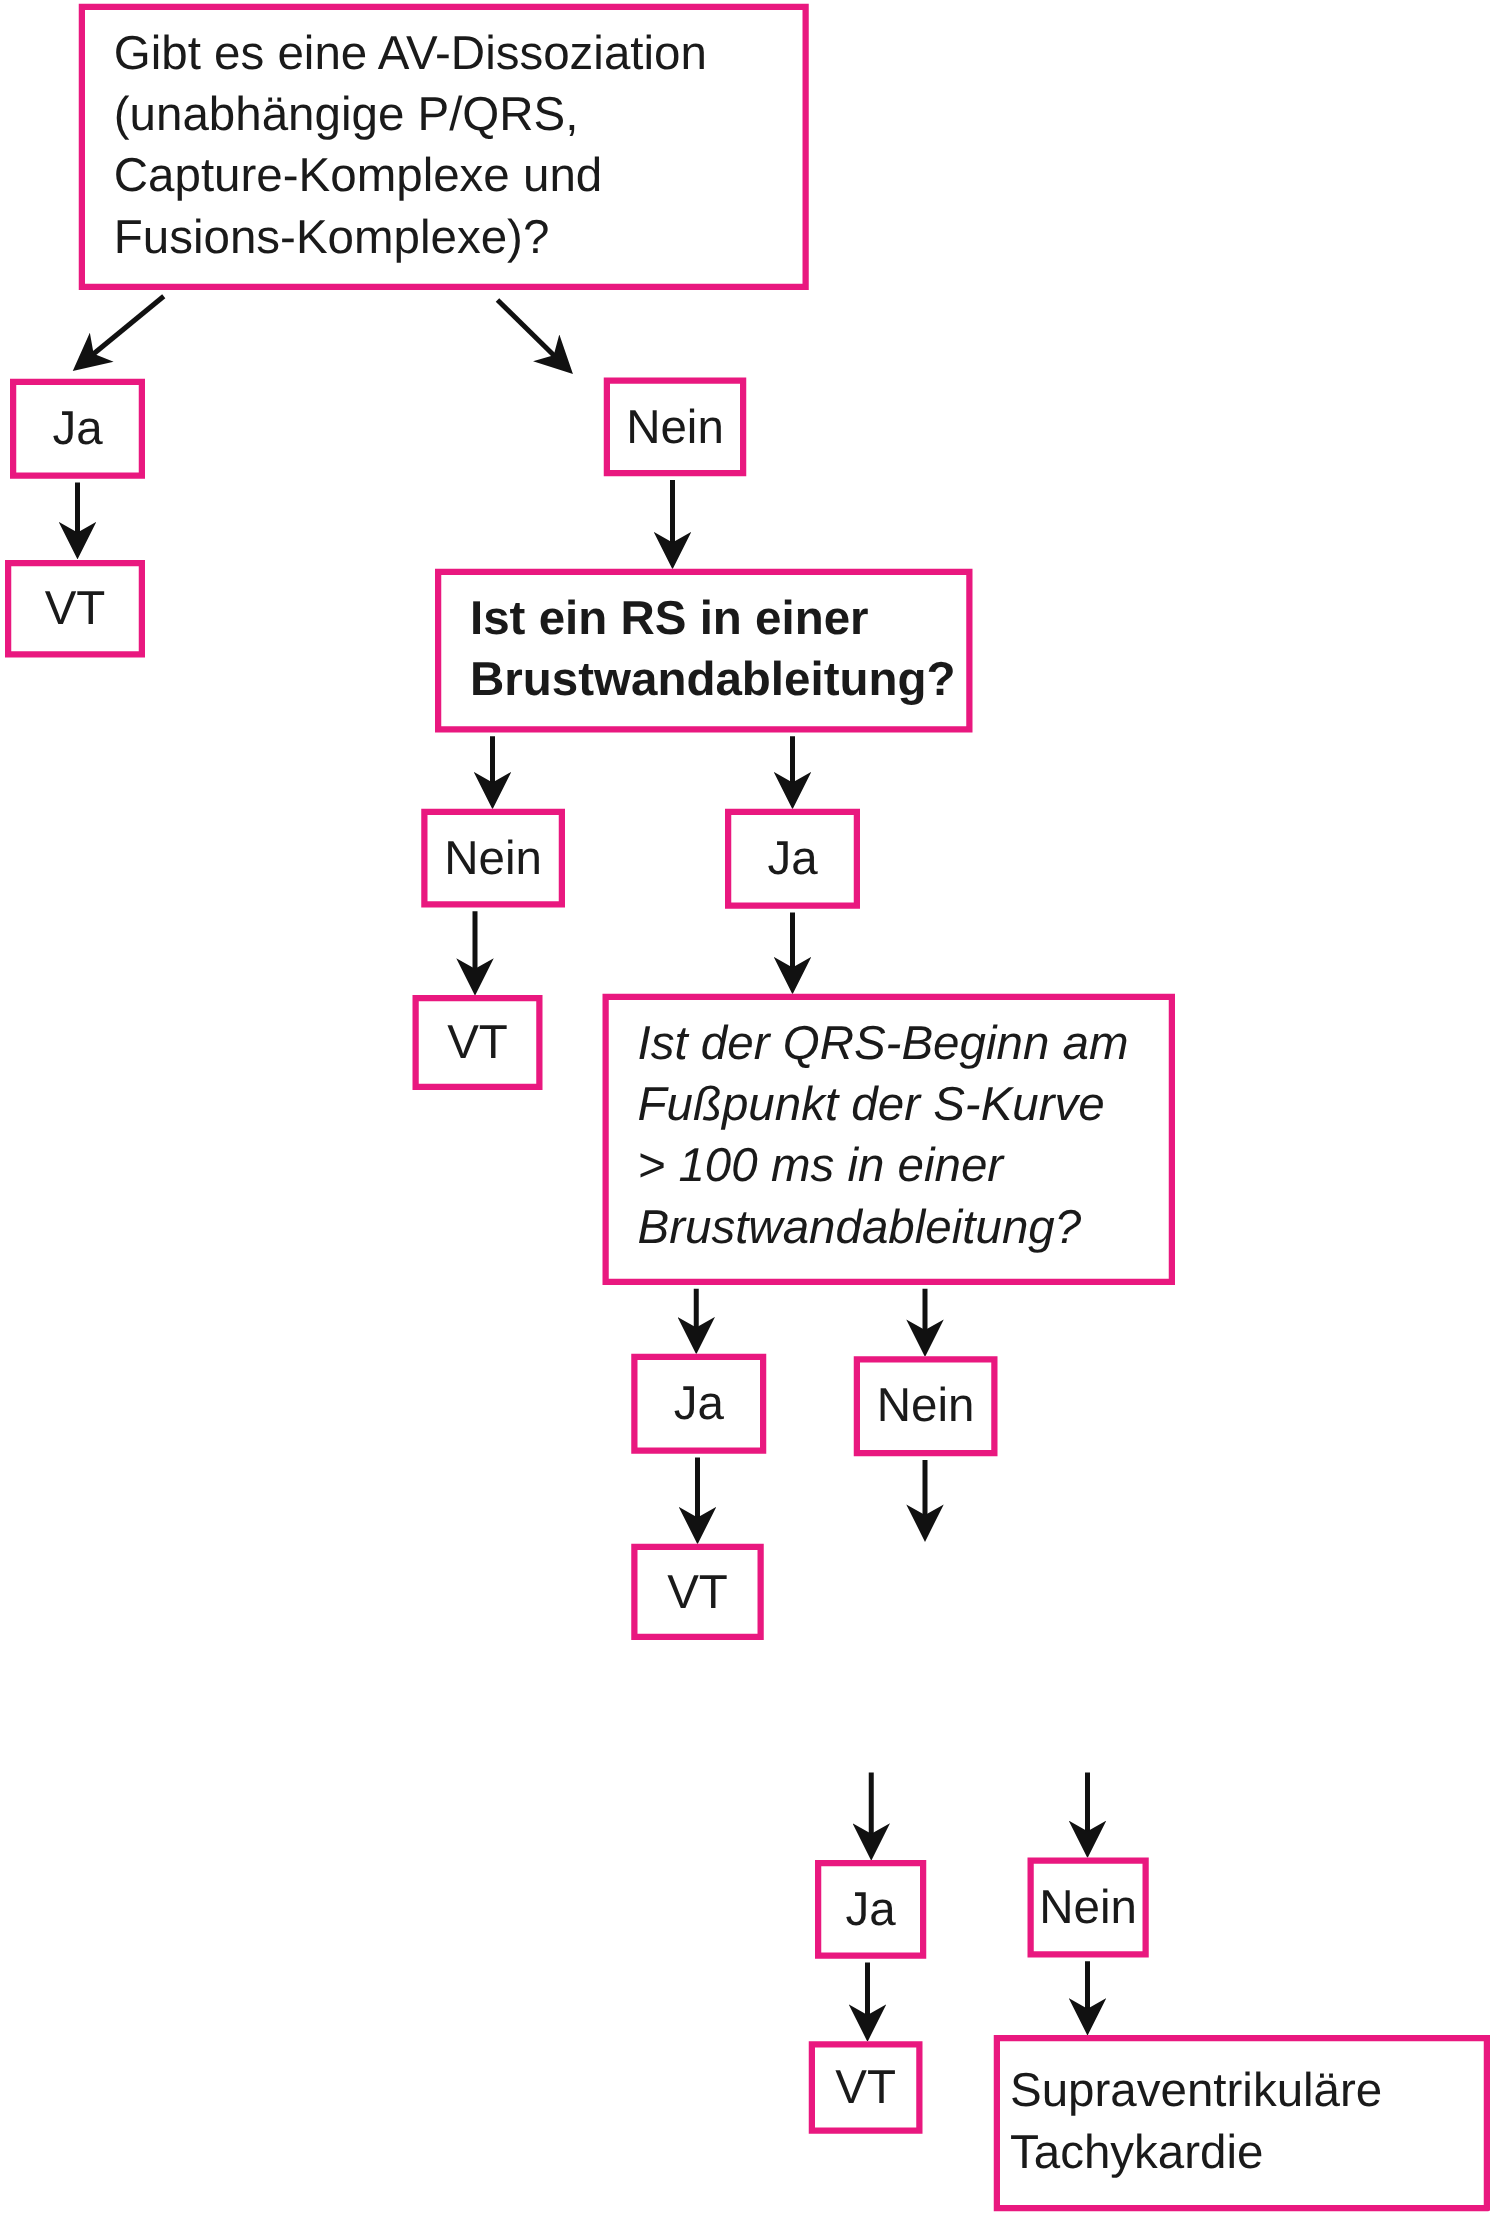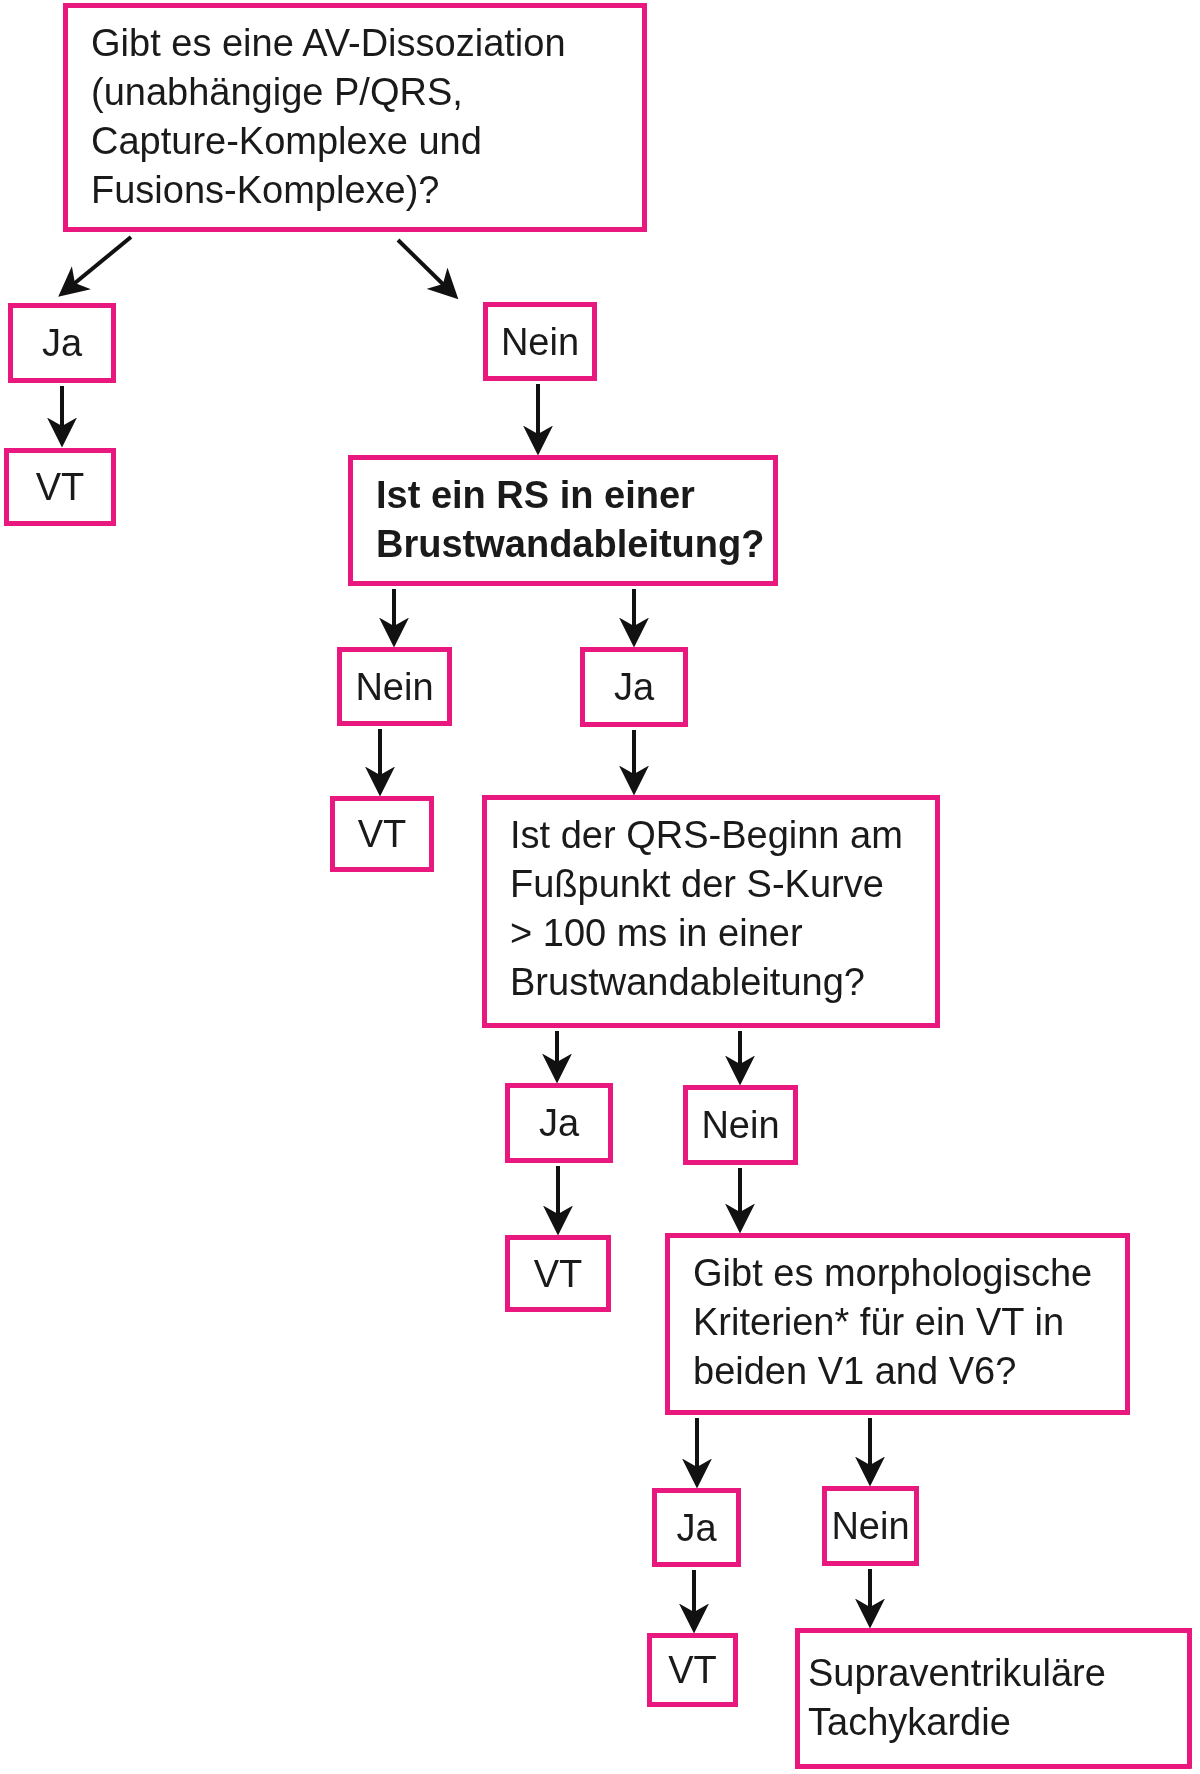--- a/index.html
+++ b/index.html
@@ -52,21 +52,21 @@
   }
   
   .q1   {left:63px;  top:3px;    width:584px; height:229px;}
   .ja1  {left:8px;   top:303px;  width:108px; height:80px;}
   .vt1  {left:4px;   top:448px;  width:112px; height:78px;}
   .nein1{left:483px; top:302px;  width:114px; height:79px;}
   .q2   {left:348px; top:455px;  width:430px; height:131px;font-weight:bold;}
   .nein2{left:337px; top:647px;  width:115px; height:79px;}
   .ja2  {left:580px; top:647px;  width:108px; height:80px;}
   .vt2  {left:330px; top:796px;  width:104px; height:76px;}
-  .q3   {left:482px; top:795px;  width:458px; height:233px;}
+  .q3   {left:482px; top:795px;  width:458px; height:233px;font-style:italic;}
   .ja3  {left:505px; top:1083px; width:108px; height:80px;}
   .nein3{left:683px; top:1085px; width:115px; height:80px;}
   .vt3  {left:505px; top:1235px; width:106px; height:77px;}
   .q4   {left:665px; top:1233px; width:465px; height:182px;}
   .ja4  {left:652px; top:1488px; width:89px;  height:79px;}
   .nein4{left:822px; top:1486px; width:97px;  height:80px;}
   .vt4  {left:647px; top:1633px; width:91px;  height:74px;}
   .svt  {left:795px; top:1628px; width:397px; height:141px; white-space:pre-line; line-height:49px; padding:16px 10px 0 8px;}
 </style>
 </head>
@@ -110,22 +110,19 @@
   <div class="node answer nein2">Nein</div>
   <div class="node answer ja2">Ja</div>
   <div class="node answer vt2">VT</div>
   <div class="node question q3">Ist der QRS-Beginn am
 Fußpunkt der S-Kurve
 &gt; 100 ms in einer
 Brustwandableitung?</div>
   <div class="node answer ja3">Ja</div>
   <div class="node answer nein3">Nein</div>
   <div class="node answer vt3">VT</div>
-  <div class="node question q4">Gibt es morphologische
-Kriterien* für ein VT in
-beiden V1 and V6?</div>
   <div class="node answer ja4">Ja</div>
   <div class="node answer nein4">Nein</div>
   <div class="node answer vt4">VT</div>
   <div class="node svt">Supraventrikuläre
 Tachykardie</div>
 
 </div>
 
 </body></html>

